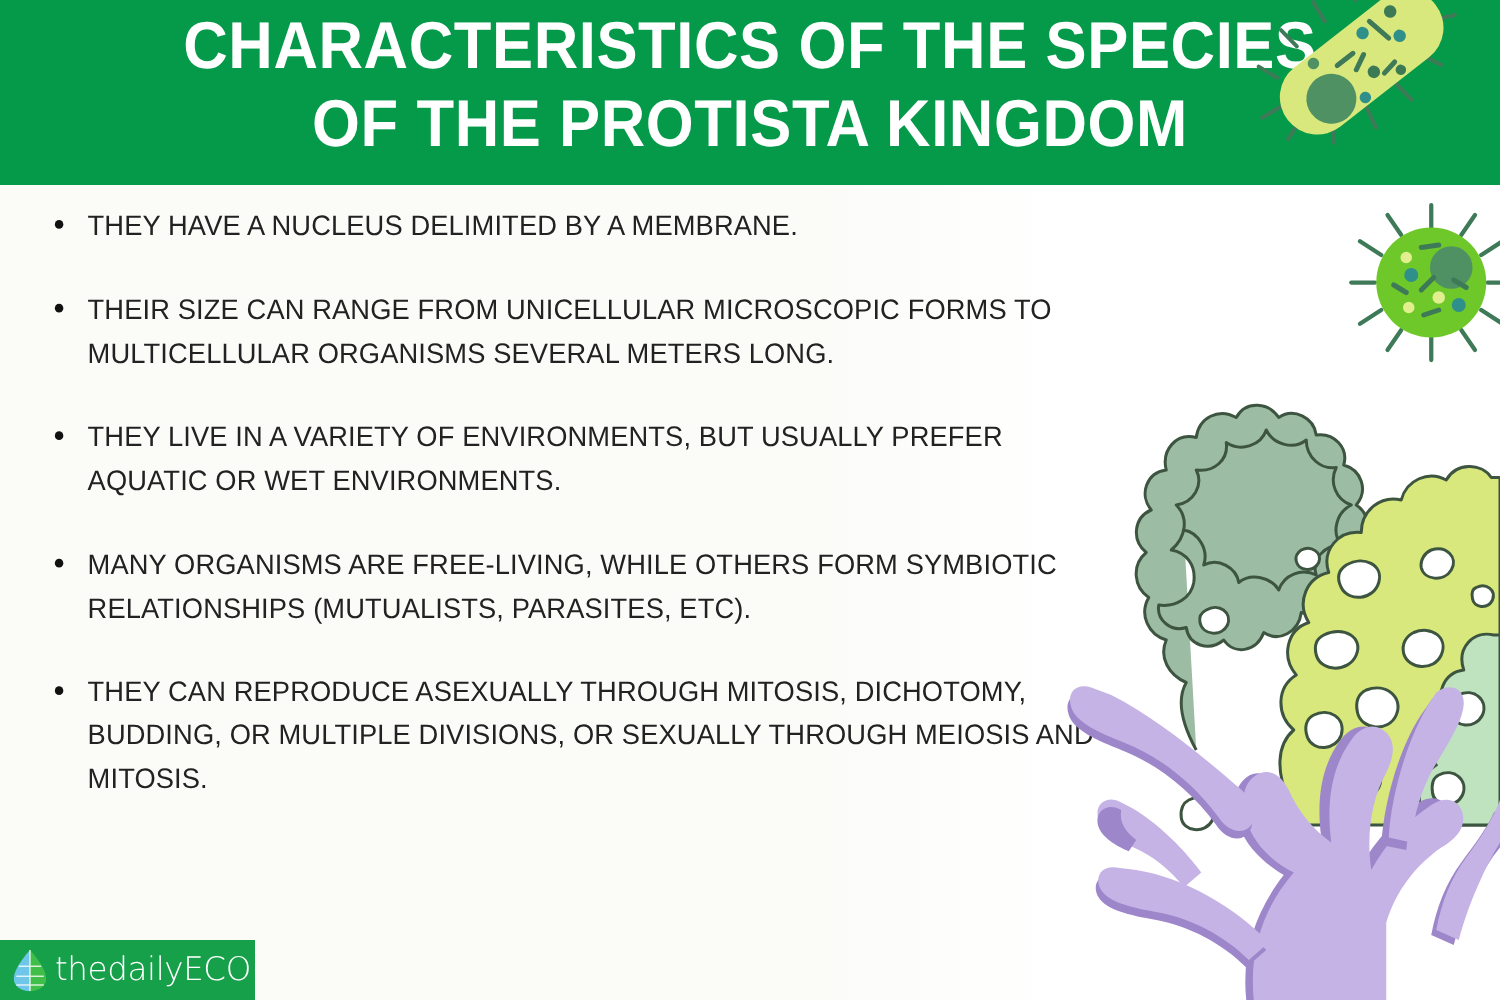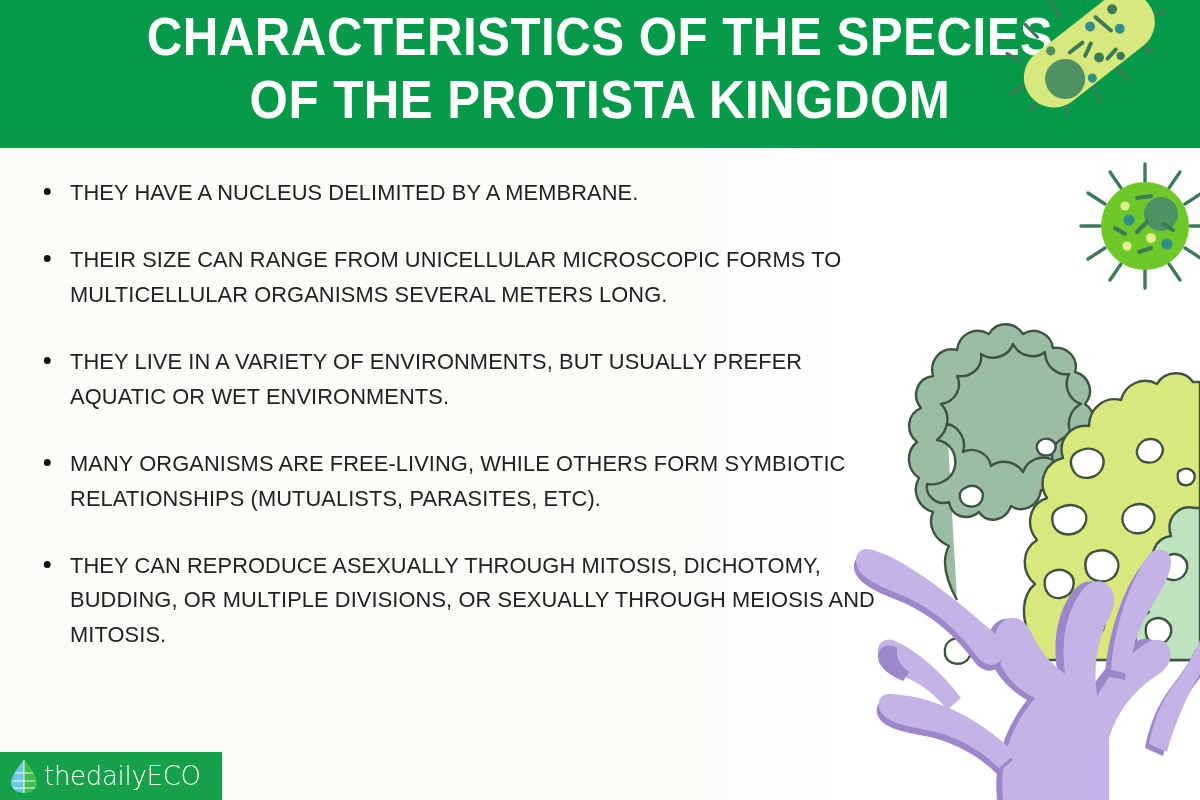--- a/index.html
+++ b/index.html
@@ -56,21 +56,21 @@
     text-transform: uppercase;
     transform: scaleX(0.93);
     transform-origin: center top;
     white-space: pre-line;
   }
 
   
   .bullets {
     position: absolute;
     left: 40px;
-    top: 176px;
+    top: 164px;
     width: 880px;
     margin: 0;
     padding: 0;
     list-style: none;
   }
   .bullet-item {
     position: relative;
     padding-left: 31px;
     margin-bottom: 33px;
     color: #222222;
@@ -92,21 +92,21 @@
     height: 7px;
     border-radius: 50%;
     background: #111111;
   }
 
   
   .logo {
     position: absolute;
     left: 0;
     top: 752px;
-    width: 222px;
+    width: 204px;
     height: 48px;
     background: #17a04a;
     display: flex;
     align-items: center;
     gap: 7px;
     padding-left: 11px;
     box-sizing: border-box;
   }
   .logo-leaf { width: 26px; height: 34px; display:block; }
   .logo-text {

